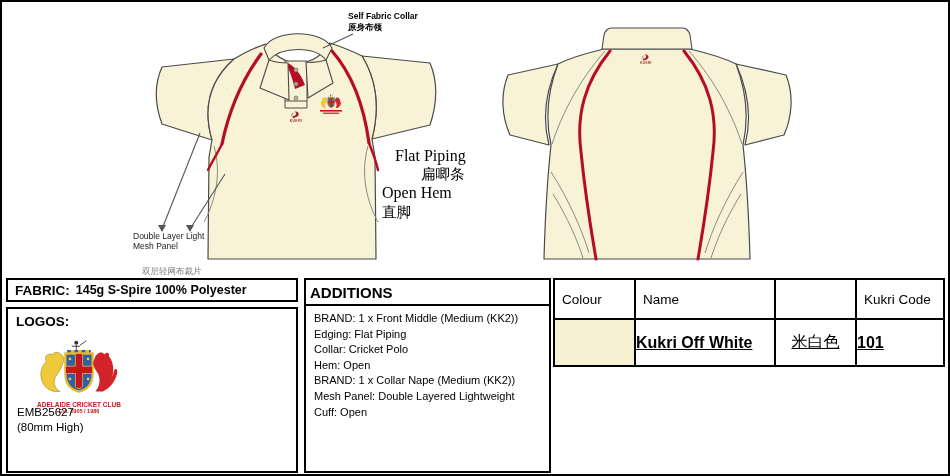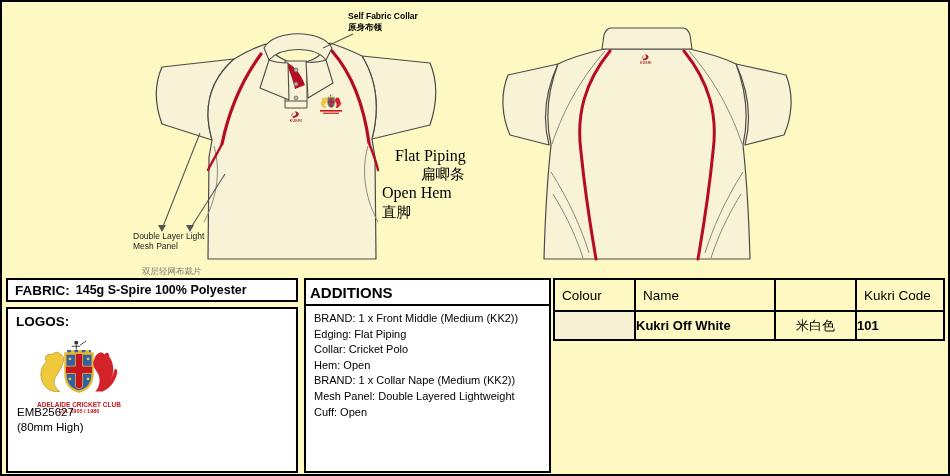--- a/index.html
+++ b/index.html
@@ -1,16 +1,16 @@
 <!DOCTYPE html>
 <html><head>
 <meta charset="utf-8">
 <style>
   html,body{margin:0;padding:0;background:#e8e8e8;}
-  .page{position:relative;width:950px;height:476px;background:#fef9c3;border:2px solid #000;
+  .page{position:relative;width:950px;height:476px;background:#ffffff;border:2px solid #000;
         box-sizing:border-box;font-family:"Liberation Sans",sans-serif;overflow:hidden;color:#000;}
   .topsvg{position:absolute;left:0;top:0;}
   .ann{position:absolute;white-space:nowrap;}
   .ann-sans-sm{font-size:8.5px;font-weight:bold;line-height:10.5px;}
   .ann-serif-lg{font-family:"Liberation Serif","DejaVu Serif",serif;font-size:16px;}
   .ann-serif-md{font-family:"Liberation Serif","DejaVu Serif",serif;font-size:14.5px;}
   .self-fabric{left:346px;top:9px;}
   .flat-piping-en{left:393px;top:145px;}
   .flat-piping-zh{left:419px;top:163px;}
   .open-hem-en{left:380px;top:182px;}
@@ -25,22 +25,22 @@
   .logos-label{position:absolute;left:8px;top:5px;font-weight:bold;font-size:13.5px;}
   .crest-wrap{position:absolute;left:16px;top:30px;width:110px;text-align:center;}
   .crest-line1{font-size:6.5px;font-weight:bold;color:#C4161C;line-height:7px;}
   .crest-line2{font-size:5.5px;font-weight:bold;color:#C4161C;line-height:7px;}
   .emb-wrap{position:absolute;left:9px;top:96px;font-size:11.5px;line-height:14.5px;}
   .additions-box{left:302px;top:276px;width:247px;height:195px;}
   .additions-header{border-bottom:2px solid #000;padding:4px 8px 3px 4px;font-weight:bold;font-size:15px;}
   .additions-list{padding:5px 8px;font-size:11px;line-height:15.6px;}
   .ctable{position:absolute;left:551px;top:276px;border-collapse:collapse;}
   .ctable td,.ctable th{border:2px solid #000;padding:0;box-sizing:border-box;}
-  .ctable th{font-weight:normal;font-size:13.5px;text-align:left;height:32px;padding-left:7px;}
-  .ctable td{height:29px;font-size:13px;vertical-align:middle;}
+  .ctable th{font-weight:normal;font-size:13.5px;text-align:left;height:40px;padding-left:7px;}
+  .ctable td{height:47px;font-size:16px;vertical-align:middle;text-decoration:underline;}
   .td-name{font-weight:bold;padding-left:6px;}
   .td-zh{text-align:center;font-family:"Liberation Sans","DejaVu Sans",sans-serif;}
   .td-code{text-align:left;font-weight:bold;width:88px;}
   .col-swatch{width:81px;} .col-name{width:140px;} .col-zh{width:81px;}
 </style>
 </head>
 <body>
 
 <div class="page">
 

